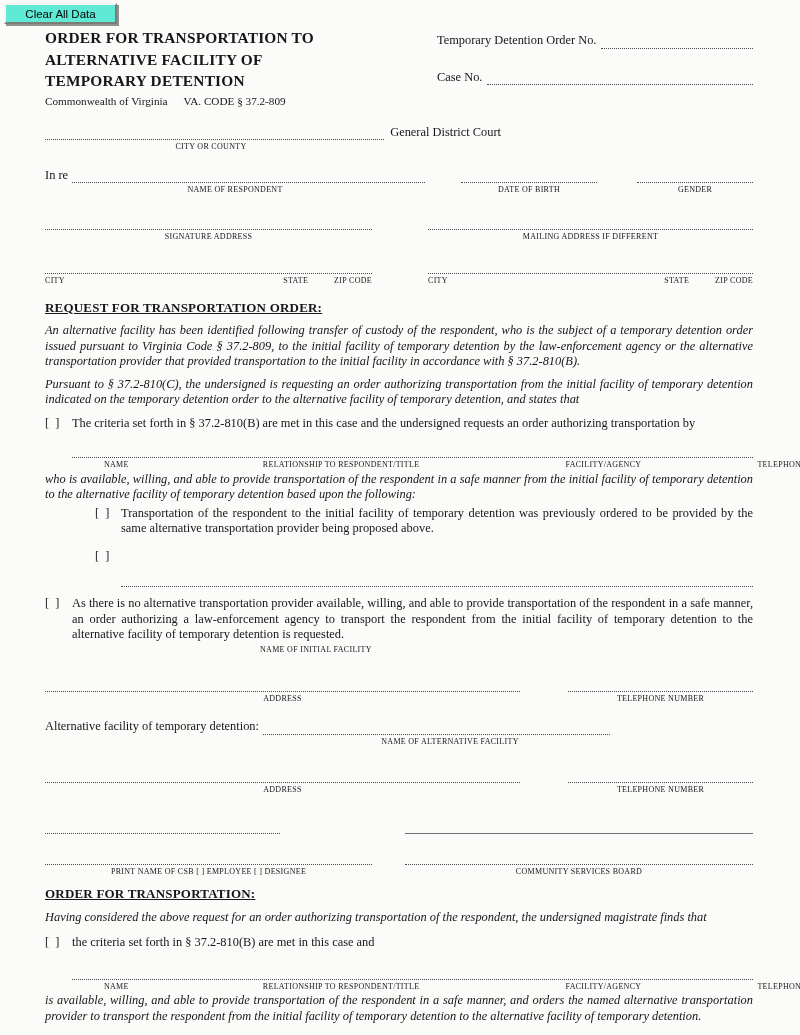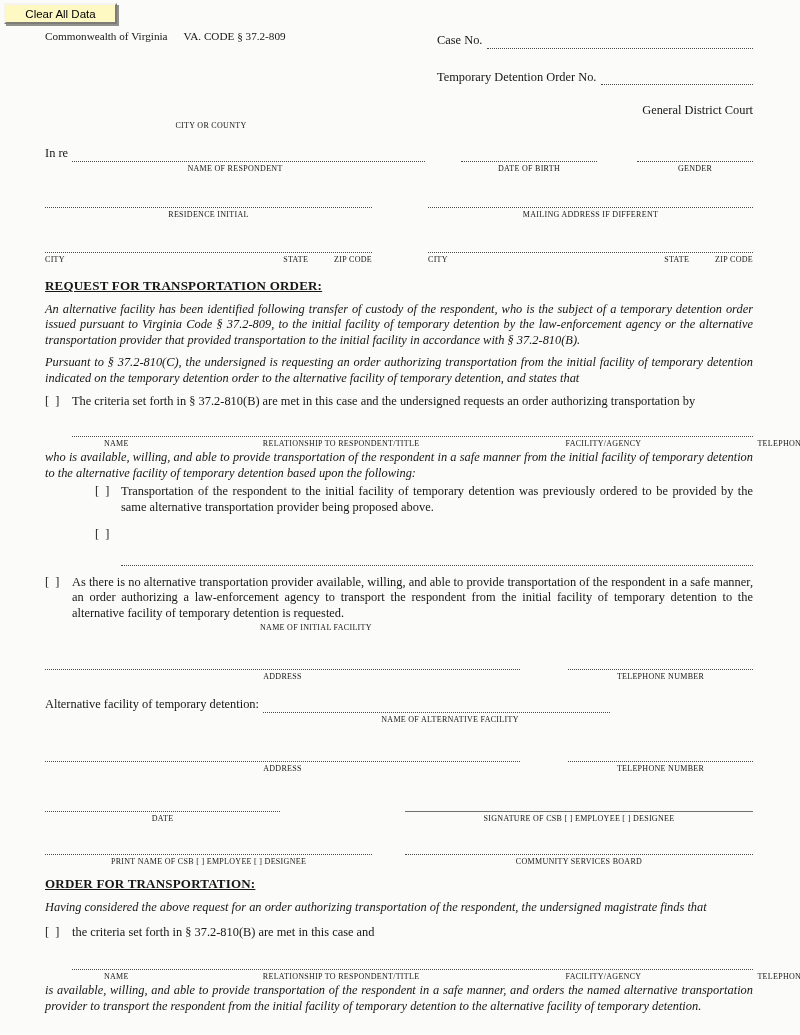--- a/index.html
+++ b/index.html
@@ -4,21 +4,21 @@
 <style>
   * { box-sizing: border-box; }
   html, body { margin: 0; padding: 0; }
   body {
     width: 800px; height: 1035px; background: #fbfbfa;
     font-family: "Liberation Serif", serif; color: #161616; position: relative;
     font-size: 12.4px; line-height: 1.25;
   }
   .clear-btn {
     position: absolute; top: 3px; left: 4px; width: 113px; height: 21px;
-    background: #fef9c3;
+    background: #5eead4;
     border: 2px solid; border-color: #f5f4f1 #7e7c76 #7e7c76 #f5f4f1;
     box-shadow: 2px 2px 0 #93918b;
     font-family: "Liberation Sans", sans-serif; font-size: 11.5px; color: #000;
     cursor: pointer; padding: 0;
   }
   .page { position: absolute; left: 0; top: 0; width: 800px; padding: 27px 47px 0 45px; }
 
   .header { display: flex; }
   .header-left { width: 392px; }
   .title { font-size: 15.4px; font-weight: bold; line-height: 1.4; letter-spacing: 0.2px; }
@@ -28,21 +28,21 @@
   .hr-row { display: flex; align-items: flex-end; }
   .hr-row + .hr-row { margin-top: 21px; }
   .hr-row .lab { white-space: nowrap; margin-right: 5px; }
 
   .dots { border-bottom: 1.5px dotted #4a4a4a; height: 13px; }
   .solid { border-bottom: 1px solid #6f6f6f; height: 13px; }
   .fill { flex: 1; }
   .lbl { font-size: 8px; letter-spacing: 0.3px; line-height: 1.2; margin-top: 2px; white-space: nowrap; }
   .center { text-align: center; }
 
-  .court-row { display: flex; align-items: flex-end; margin-top: 17px; flex-direction: column; }
+  .court-row { display: flex; align-items: flex-end; margin-top: 17px; }
   .court-row .courttext { white-space: nowrap; margin-left: 6px; }
   .court-row .spacer { width: 252px; }
   .court-lbl { width: 332px; text-align: center; }
 
   .inre-grid { display: grid; grid-template-columns: 1fr 36px 136px 40px 116px; margin-top: 16px; align-items: end; }
   .inre-line { display: flex; align-items: flex-end; }
   .inre-line .inre-word { white-space: nowrap; margin-right: 4px; }
 
   .two-col { display: grid; grid-template-columns: 327px 56px 1fr; align-items: end; }
   .addr-row { margin-top: 22px; }
@@ -75,31 +75,36 @@
 </style>
 </head>
 <body>
 
 <button class="clear-btn">Clear All Data</button>
 
 <div class="page">
 
   <div class="header">
     <div class="header-left">
+      <div class="title">
+        <div>ORDER FOR TRANSPORTATION TO</div>
+        <div>ALTERNATIVE FACILITY OF</div>
+        <div>TEMPORARY DETENTION</div>
+      </div>
       <div class="subtitle">
         <span>Commonwealth of Virginia</span><span class="code">VA. CODE § 37.2-809</span>
       </div>
     </div>
     <div class="header-right">
       <div class="hr-row">
+        <span class="lab">Temporary Detention Order No.</span>
+        <span class="dots fill"></span>
+      </div>
+      <div class="hr-row">
         <span class="lab">Case No.</span>
-        <span class="dots fill"></span>
-      </div>
-      <div class="hr-row">
-        <span class="lab">Temporary Detention Order No.</span>
         <span class="dots fill"></span>
       </div>
     </div>
   </div>
 
   <div class="court-row">
     <span class="dots fill"></span>
     <span class="courttext">General District Court</span>
     <span class="spacer"></span>
   </div>
@@ -122,21 +127,21 @@
     <div></div>
     <div class="lbl center">GENDER</div>
   </div>
 
   <div class="two-col addr-row">
     <div class="dots"></div>
     <div></div>
     <div class="dots"></div>
   </div>
   <div class="two-col">
-    <div class="lbl center">RESIDENCE INITIAL</div>
+    <div class="lbl center">SIGNATURE ADDRESS</div>
     <div></div>
     <div class="lbl center">MAILING ADDRESS IF DIFFERENT</div>
   </div>
 
   <div class="two-col csz-row">
     <div class="dots"></div>
     <div></div>
     <div class="dots"></div>
   </div>
   <div class="two-col">
@@ -219,25 +224,20 @@
     <div class="lbl center">ADDRESS</div>
     <div></div>
     <div class="lbl center">TELEPHONE NUMBER</div>
   </div>
 
   <div class="ds-grid">
     <div class="dots"></div>
     <div></div>
     <div class="solid"></div>
   </div>
-  <div class="ds-grid" style="margin-top:0;">
-    <div class="lbl center">DATE</div>
-    <div></div>
-    <div class="lbl center">SIGNATURE OF CSB [ ] EMPLOYEE  [ ] DESIGNEE</div>
-  </div>
 
   <div class="pn-grid">
     <div class="dots"></div>
     <div></div>
     <div class="dots"></div>
   </div>
   <div class="pn-grid" style="margin-top:0;">
     <div class="lbl center">PRINT NAME OF CSB [ ] EMPLOYEE  [ ] DESIGNEE</div>
     <div></div>
     <div class="lbl center">COMMUNITY SERVICES BOARD</div>

